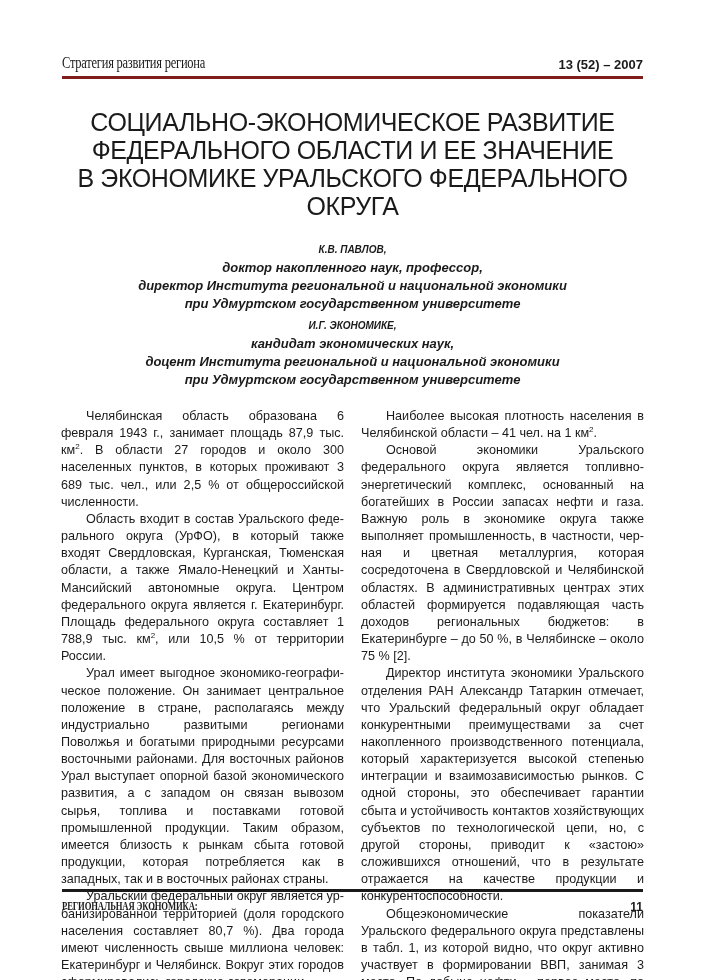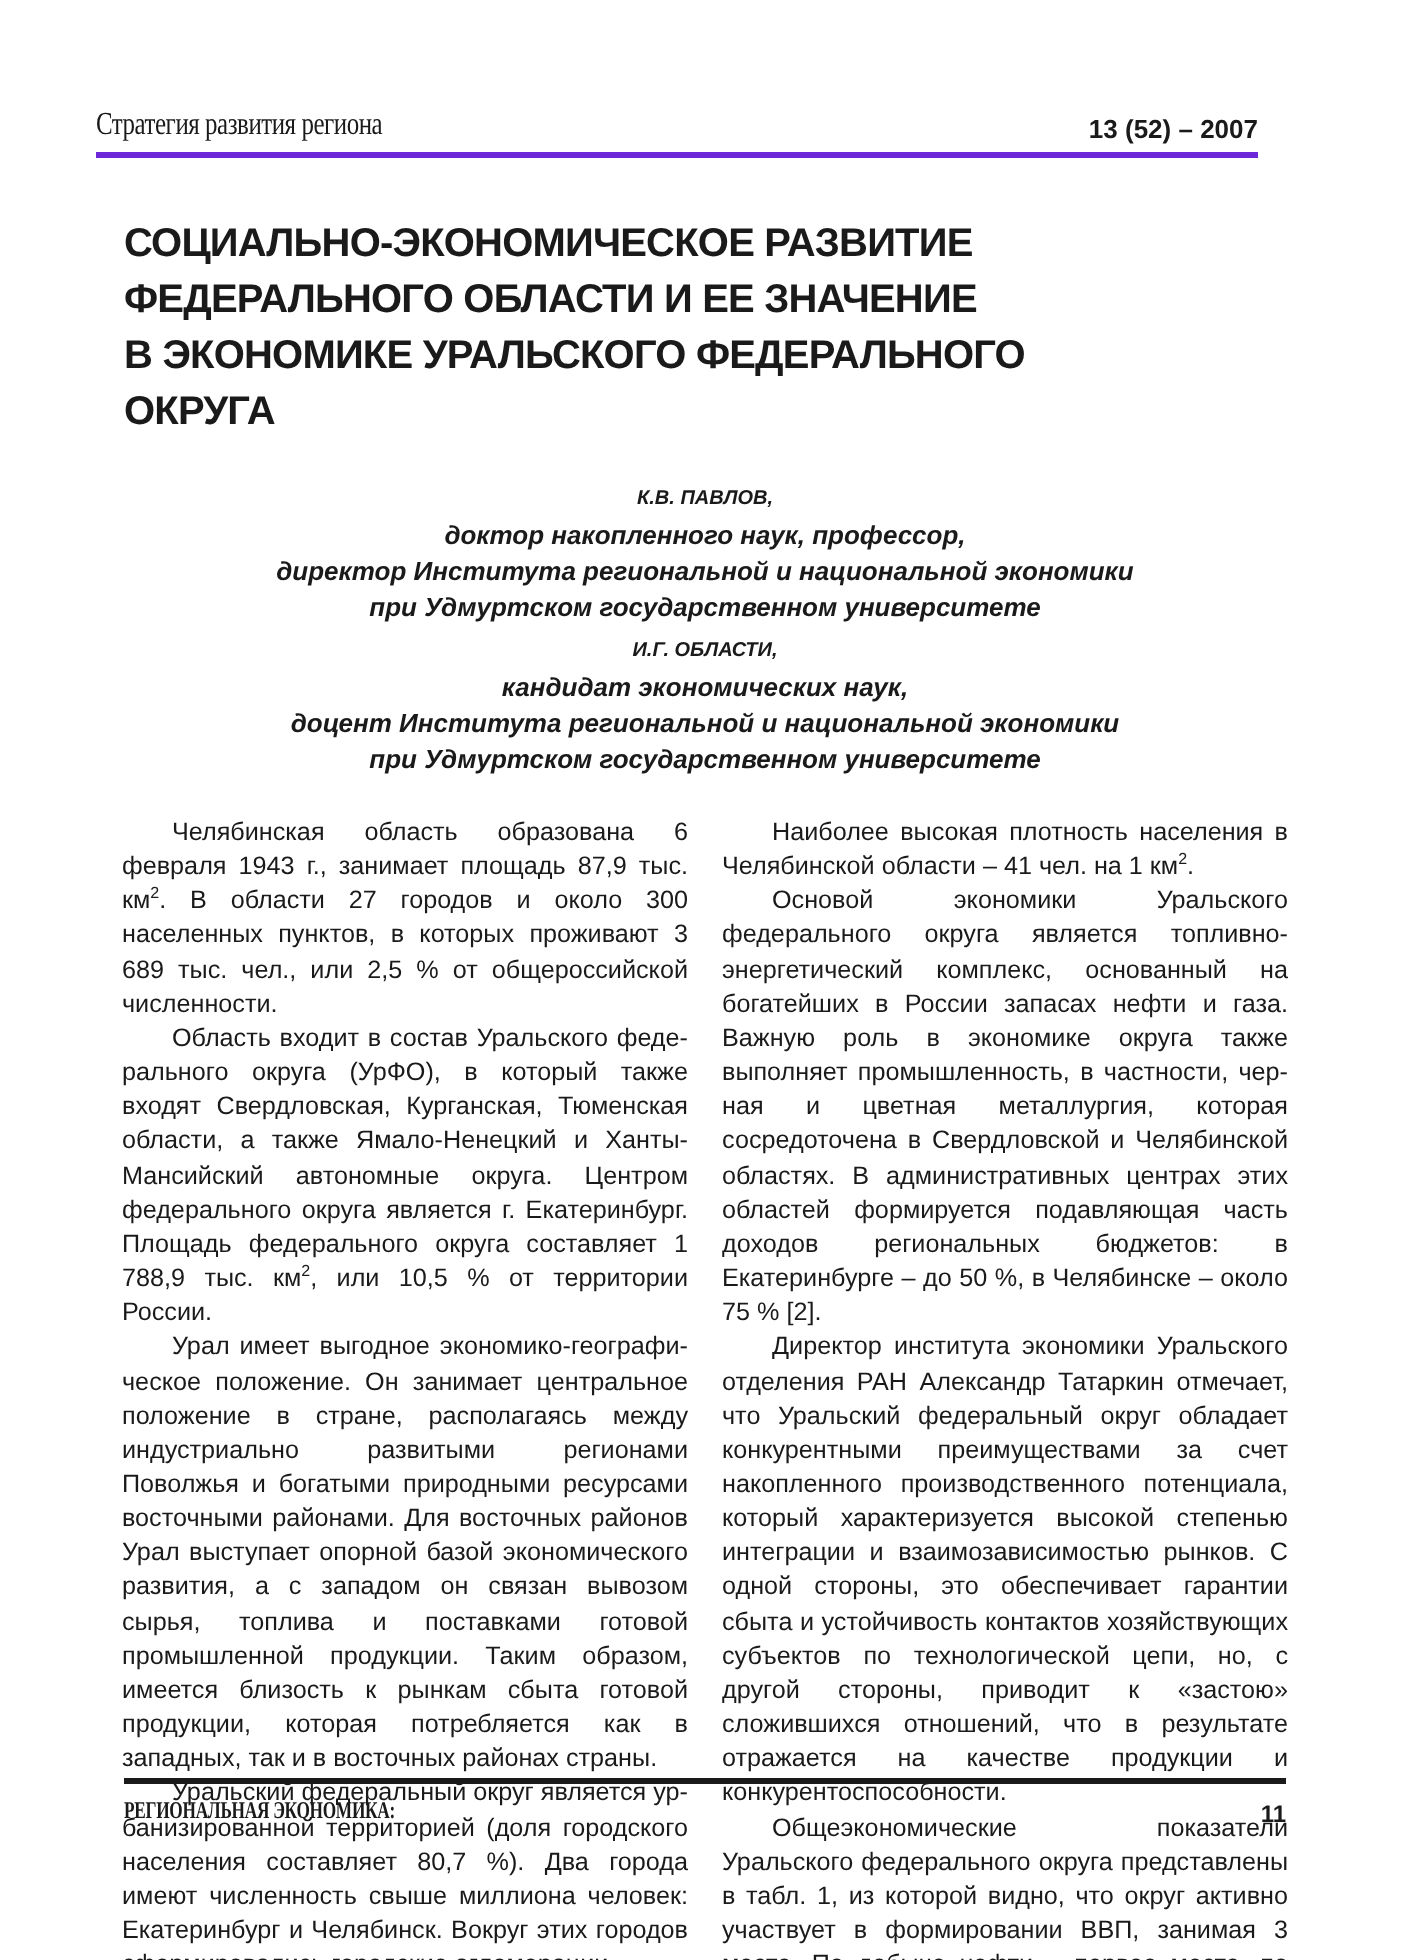--- a/index.html
+++ b/index.html
@@ -1,32 +1,32 @@
 <!DOCTYPE html>
 <html><head>
 <meta charset="utf-8">
 <style>
   html, body { margin: 0; padding: 0; background: #ffffff; }
   body { width: 709px; height: 980px; position: relative; overflow: hidden; color: #1a1a1a; }
   .running-head {
-    position: absolute; left: 48px; top: 50px; width: 581px; height: 26px;
-    border-bottom: 3px solid #6d28d9;
+    position: absolute; left: 62px; top: 50px; width: 581px; height: 26px;
+    border-bottom: 3px solid #7f1d1d;
   }
   .rh-left {
     position: absolute; left: 0; bottom: 4px;
     font-family: "Liberation Serif", serif; font-size: 16px; letter-spacing: -0.3px;
     transform: scaleX(0.78); transform-origin: left bottom;
   }
   .rh-right {
     position: absolute; right: 0; bottom: 4px;
     font-family: "Liberation Sans", sans-serif; font-weight: bold; font-size: 13px;
   }
   .title {
-    position: absolute; left: 62px; top: 108px; width: 581px; text-align: left;
-    font-family: "Liberation Sans", sans-serif; font-weight: bold; font-size: 20px;
+    position: absolute; left: 62px; top: 108px; width: 581px; text-align: center;
+    font-family: "Liberation Sans", sans-serif; font-weight: normal; font-size: 25px;
     line-height: 28px; letter-spacing: -0.4px;
   }
   .title div { display: block; }
   .authors {
     position: absolute; left: 62px; top: 241px; width: 581px; text-align: center;
     font-family: "Liberation Sans", sans-serif; font-weight: bold; font-style: italic;
     font-size: 13px; line-height: 18px;
   }
   .author-name { font-size: 10px; }
   .author-block + .author-block { margin-top: 4px; }
@@ -76,21 +76,21 @@
 </div>
 
 <div class="authors">
   <div class="author-block">
     <div class="author-name">К.В. ПАВЛОВ,</div>
     <div>доктор накопленного наук, профессор,</div>
     <div>директор Института региональной и национальной экономики</div>
     <div>при Удмуртском государственном университете</div>
   </div>
   <div class="author-block">
-    <div class="author-name">И.Г. ОБЛАСТИ,</div>
+    <div class="author-name">И.Г. ЭКОНОМИКЕ,</div>
     <div>кандидат экономических наук,</div>
     <div>доцент Института региональной и национальной экономики</div>
     <div>при Удмуртском государственном университете</div>
   </div>
 </div>
 
 <div class="col col-left">
   <p><span>Челябинская область образована 6 февраля 1943 г., занимает площадь 87,9 тыс. км</span><sup>2</sup><span>. В области 27 городов и около 300 населенных пунктов, в которых проживают 3 689 тыс. чел., или 2,5 % от общероссийской численности.</span></p>
   <p><span>Область входит в состав Уральского феде­рального округа (УрФО), в который также входят Свердловская, Курганская, Тюменская области, а также Ямало-Ненецкий и Ханты-Мансийский автономные округа. Центром федерального округа является г. Екатеринбург. Площадь федерального округа составляет 1 788,9 тыс. км</span><sup>2</sup><span>, или 10,5 % от территории России.</span></p>
   <p><span>Урал имеет выгодное экономико-географи­ческое положение. Он занимает центральное положение в стране, располагаясь между индустри­ально развитыми регионами Поволжья и богатыми природными ресурсами восточными районами. Для восточных районов Урал выступает опорной базой экономического развития, а с западом он связан вывозом сырья, топлива и поставками го­товой промышленной продукции. Таким образом, имеется близость к рынкам сбыта готовой продук­ции, которая потребляется как в западных, так и в восточных районах страны.</span></p>

